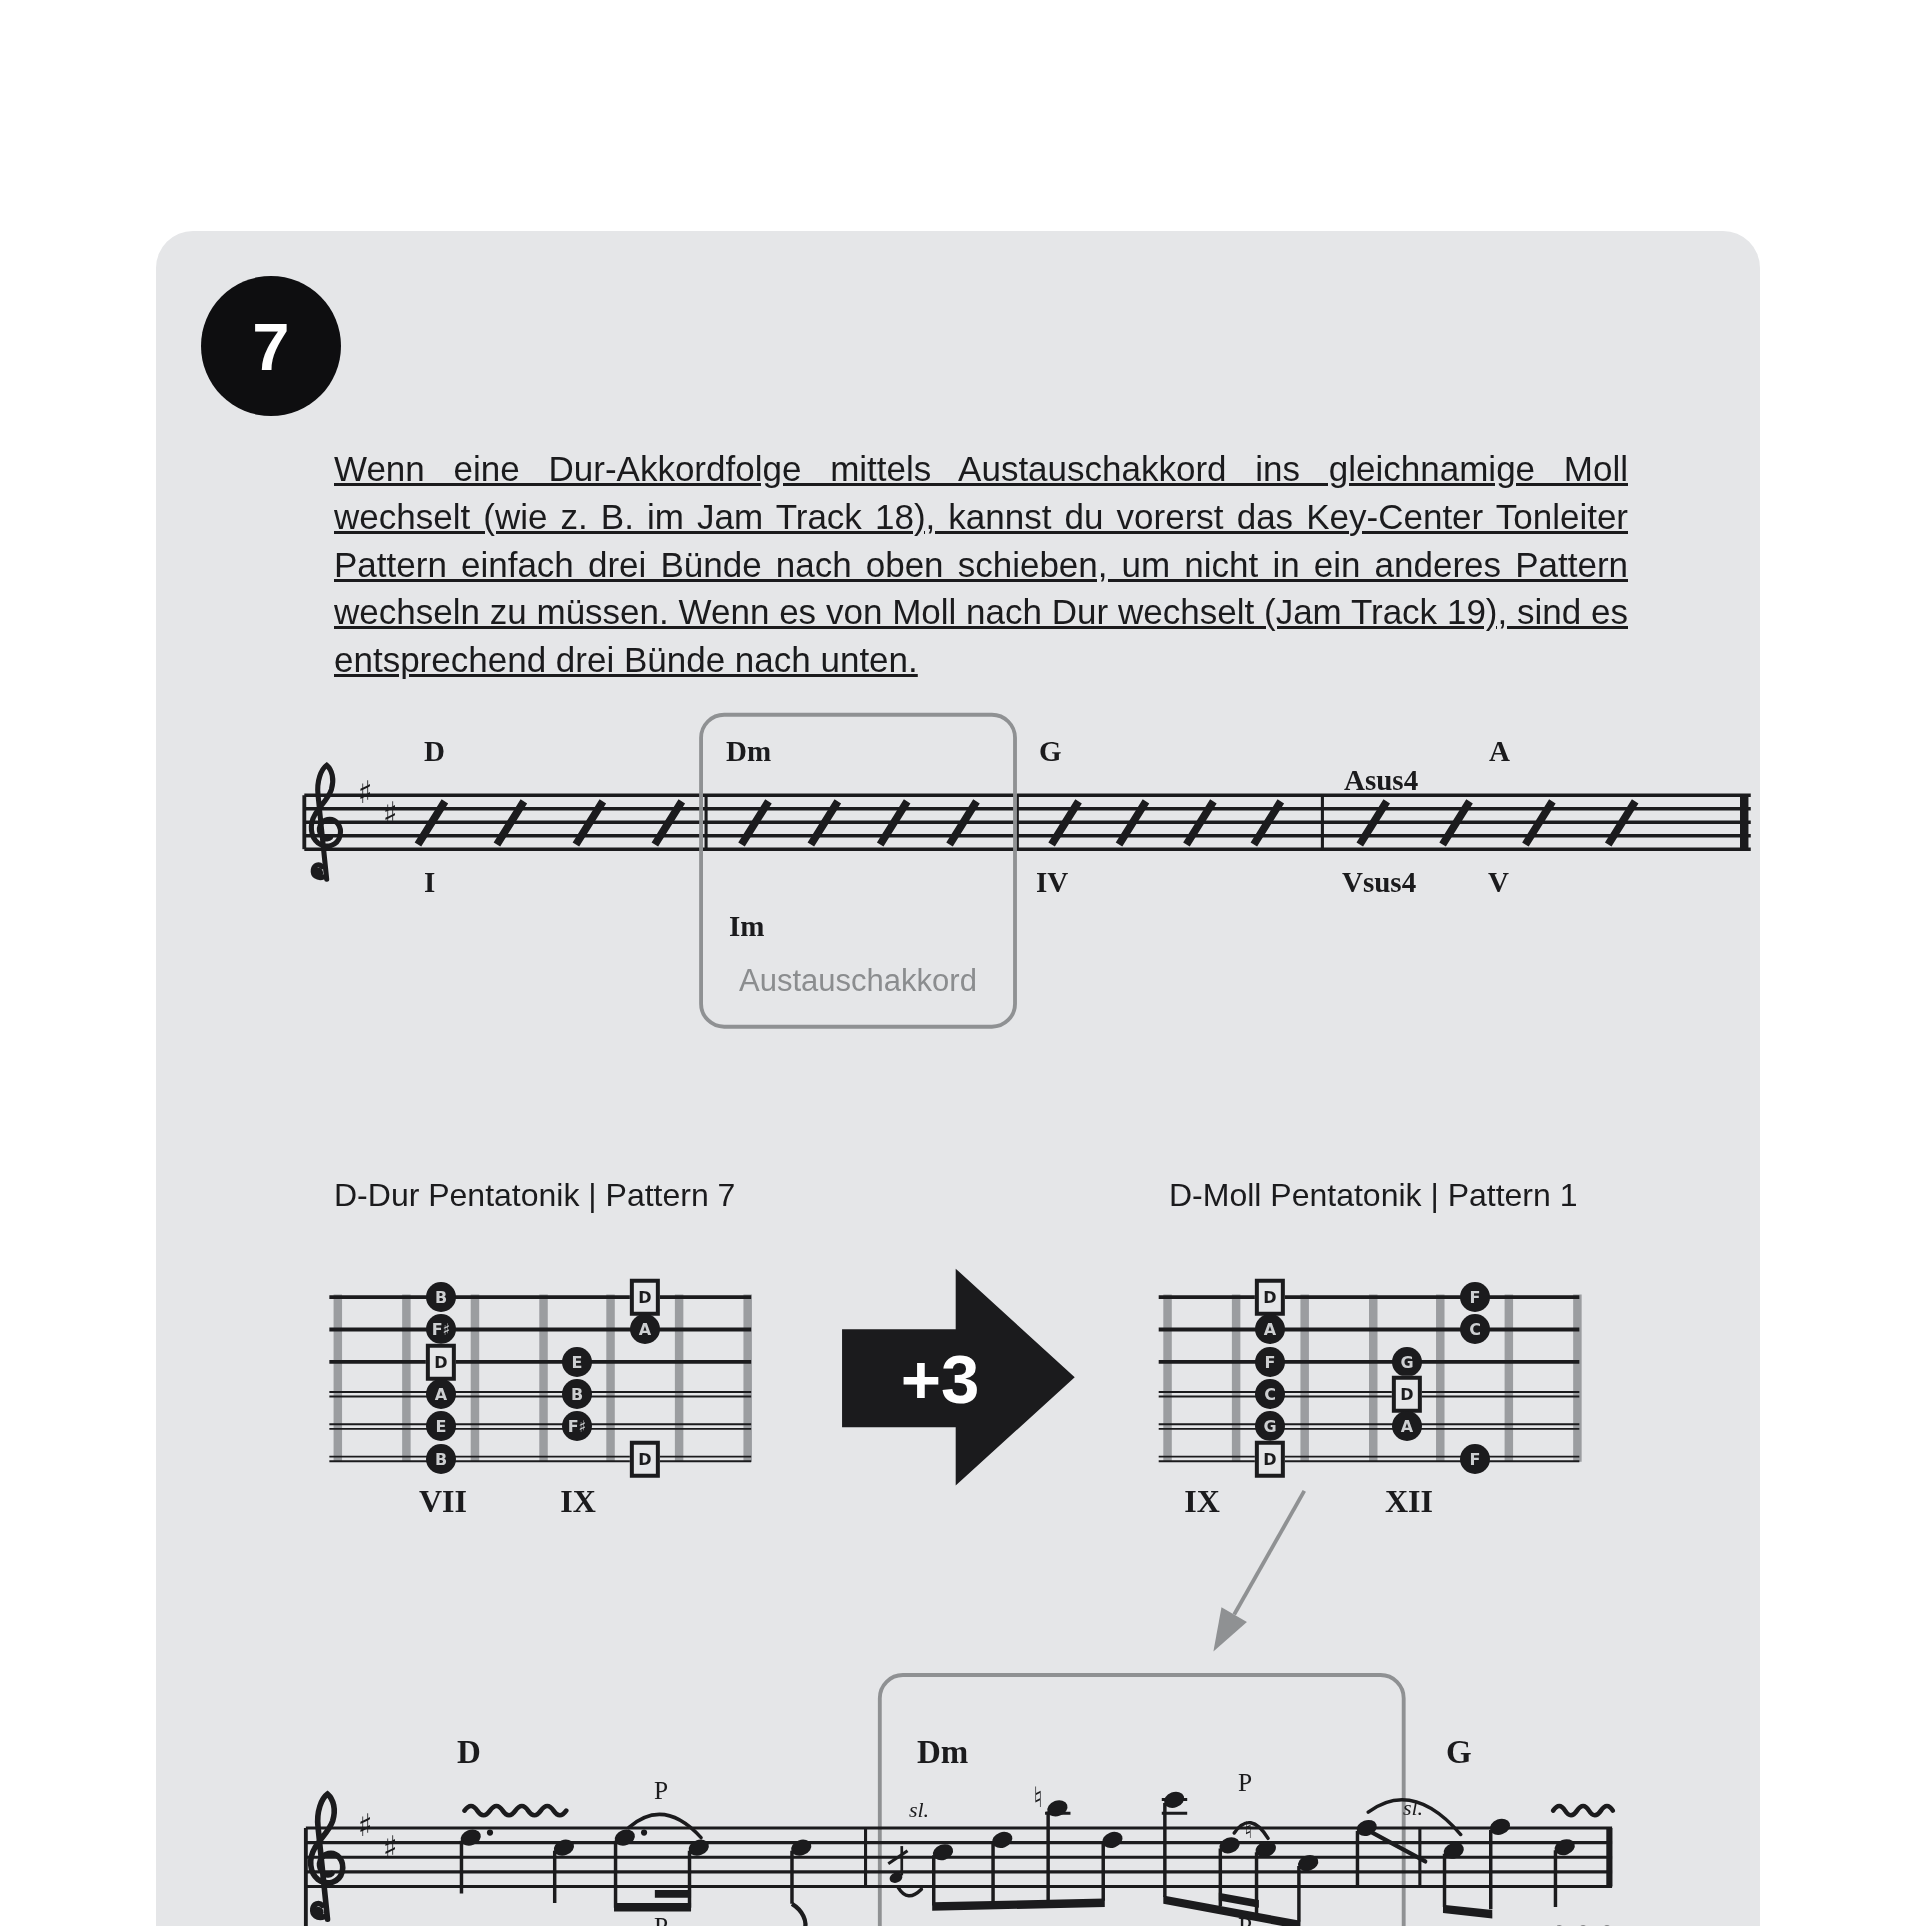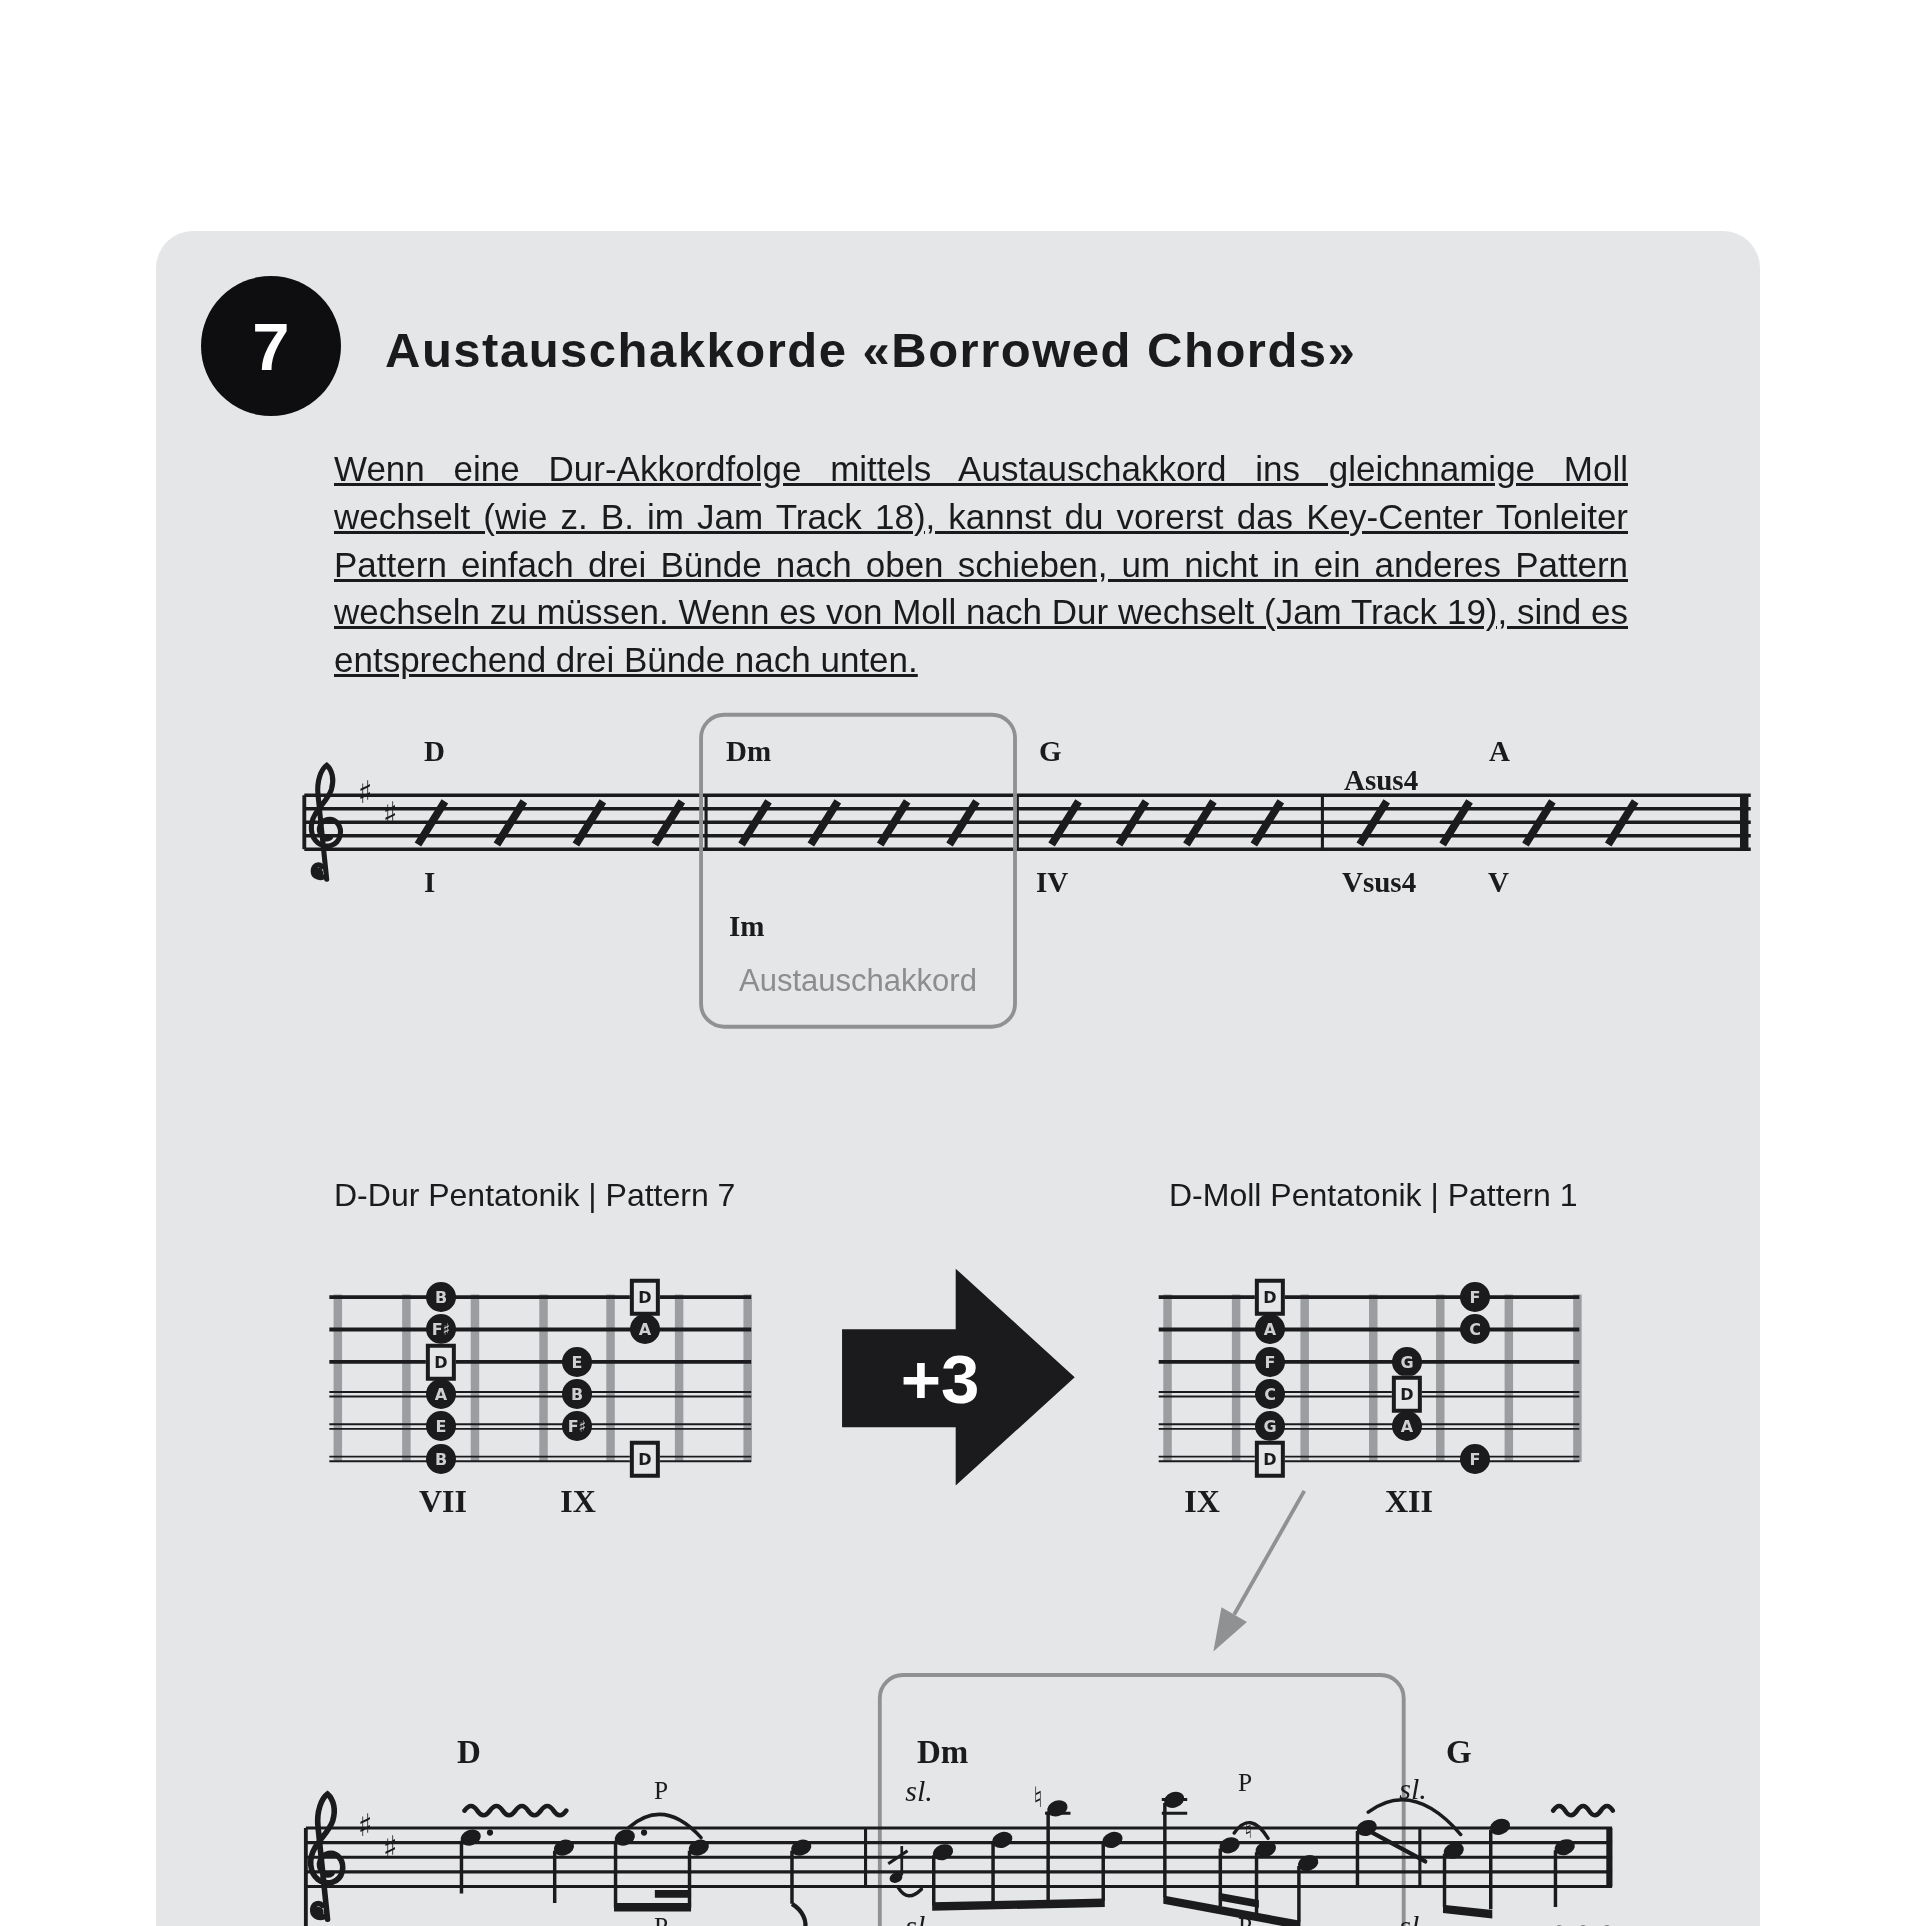--- a/index.html
+++ b/index.html
@@ -19,22 +19,22 @@
   .fretnum{font-family:"Liberation Serif",serif;font-weight:bold;font-size:32px;line-height:1;
            transform:translateX(-50%);}
   .dot{width:30px;height:30px;border-radius:50%;background:#1b1b1d;color:#cdcfd1;
        display:flex;align-items:center;justify-content:center;font-size:16px;font-weight:bold;
        transform:translate(-50%,-50%);font-family:"DejaVu Sans","Liberation Sans",sans-serif;}
   .root{width:22.3px;height:28.5px;border-radius:0;background:#e5e6e8;border:4.2px solid #1b1b1d;
         color:#1b1b1d;}
   .plus3{left:859px;top:1340px;width:162px;font-size:69px;font-weight:bold;color:#fff;text-align:center;}
   .bchord{font-family:"Liberation Serif",serif;font-weight:bold;font-size:33px;line-height:1;}
   .p-ann{font-family:"Liberation Serif",serif;font-size:25.4px;line-height:1;transform:translate(-50%,-50%);}
-  .sl-ann{font-family:"Liberation Serif",serif;font-style:italic;font-size:30px;line-height:1;
-          transform:translate(-50%,-50%);}
+  .sl-ann{font-family:"Liberation Serif",serif;font-style:italic;font-size:22px;line-height:1;
+          transform:translate(-50%,-50%);margin-top:19px;}
   .sharp{font-family:"DejaVu Sans",sans-serif;font-size:31px;line-height:1;}
   .nat{font-family:"DejaVu Sans",sans-serif;font-size:28px;line-height:1;}
   svg{position:absolute;left:0;top:0;}
 </style>
 </head>
 <body>
 
 <div id="page">
 
   <div class="abs panel"></div>
@@ -160,21 +160,20 @@
       <path d="M1206 4700 q17 -24 33 0 t33 0 t33 0 t33 0 t33 0 t33 0 t33 0 t33 0" stroke-width="12"></path>
       <path d="M1206 5020 q17 -24 33 0 t33 0 t33 0 t33 0 t33 0 t33 0 t33 0 t33 0" stroke-width="12"></path>
       <path d="M4032 4700 q16 -24 31 0 t31 0 t31 0 t31 0 t31 0" stroke-width="12"></path>
       <path d="M4032 5016 q16 -24 31 0 t31 0 t31 0 t31 0 t31 0" stroke-width="12"></path>
     </g>
   </svg>
 
   <div class="abs badge">
     <span>7</span>
   </div>
-  <div class="abs title">Austauschakkorde «Borrowed Chords»</div>
   <div class="abs para">Wenn eine Dur-Akkordfolge mittels Austauschakkord ins gleichnamige Moll wechselt (wie z. B. im Jam Track 18), kannst du vorerst das Key-Center Tonleiter Pattern einfach drei Bünde nach oben schieben, um nicht in ein anderes Pattern wechseln zu müssen. Wenn es von Moll nach Dur wechselt (Jam Track 19), sind es entsprechend drei Bünde nach unten.</div>
 
   <div class="abs chordlabel" style="left:424px;top:737px;">D</div>
   <div class="abs chordlabel" style="left:726px;top:737px;">Dm</div>
   <div class="abs chordlabel" style="left:1039px;top:737px;">G</div>
   <div class="abs chordlabel" style="left:1344px;top:737px;margin-top:29px;">Asus4</div>
   <div class="abs chordlabel" style="left:1489px;top:737px;">A</div>
   <div class="abs sharp" style="left:358px;top:777px;">♯</div>
   <div class="abs sharp" style="left:383px;top:798px;">♯</div>
   <div class="abs roman" style="left:424px;top:868px;">I</div>

